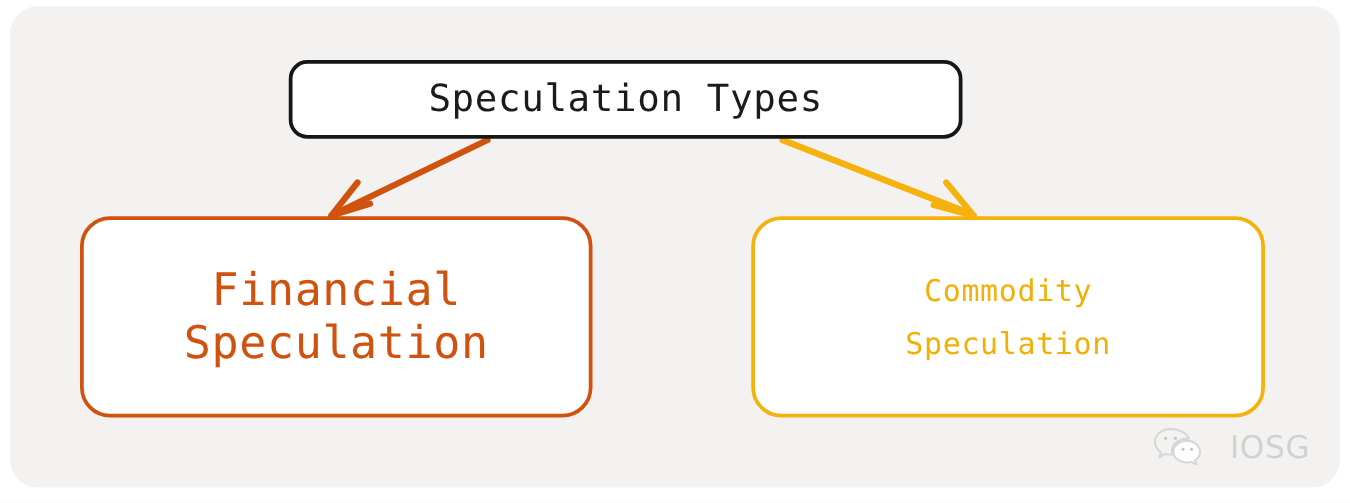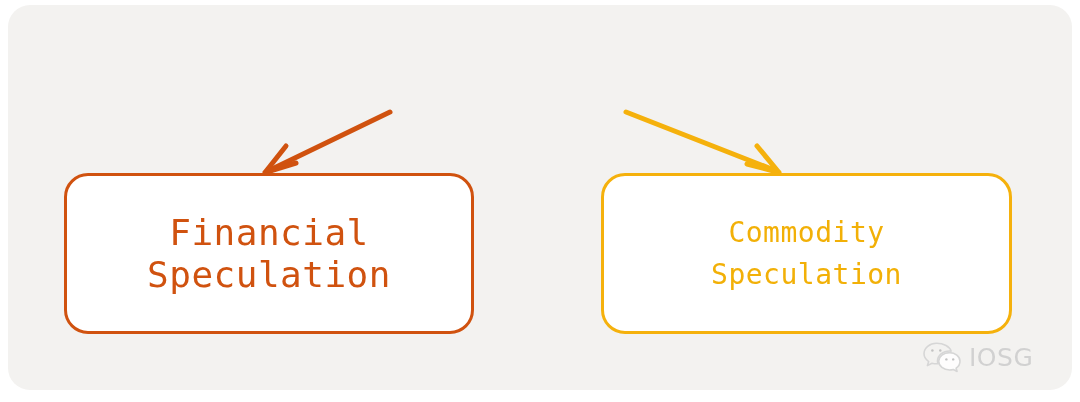--- a/index.html
+++ b/index.html
@@ -83,38 +83,38 @@
   #node-commodity {
     left: 601px;
     top: 173px;
     width: 411px;
     height: 161px;
     border: 3px solid #f5b10c;
     border-radius: 24px;
     z-index: 2;
   }
   #node-commodity .node-label {
-    font-size: 28px;
+    font-size: 24px;
     color: #f2b007;
     line-height: 42px;
     letter-spacing: 0.5px;
   }
 
   .node-label span {
     display: block;
   }
 
   
   #watermark {
     position: absolute;
     left: 922px;
     top: 341px;
     display: flex;
     align-items: center;
-    gap: 7px;
+    gap: 22px;
     z-index: 4;
     opacity: 0.92;
   }
   #watermark .wm-text {
     font-family: "DejaVu Sans", "Liberation Sans", sans-serif;
     font-size: 25px;
     color: #cfcfcf;
     letter-spacing: 0.5px;
     line-height: 25px;
   }
@@ -132,20 +132,23 @@
       <path d="M 390 112 L 270 170" stroke="#d0520f" stroke-width="5" fill="none" stroke-linecap="round"></path>
       <path d="M 265 172.5 L 296 163 M 265 172.5 L 286 146" stroke="#d0520f" stroke-width="5" fill="none" stroke-linecap="round" stroke-linejoin="round"></path>
     </g>
 
     <g>
       <path d="M 626 112 L 774 170" stroke="#f5b10c" stroke-width="5" fill="none" stroke-linecap="round"></path>
       <path d="M 779 172.5 L 747 164 M 779 172.5 L 757 146" stroke="#f5b10c" stroke-width="5" fill="none" stroke-linecap="round" stroke-linejoin="round"></path>
     </g>
   </svg>
 
+  <div class="node" id="node-root">
+    <div class="node-label">Speculation Types</div>
+  </div>
 
   <div class="node" id="node-financial">
     <div class="node-label">
       <span>Financial</span>
       <span>Speculation</span>
     </div>
   </div>
 
   <div class="node" id="node-commodity">
     <div class="node-label">

